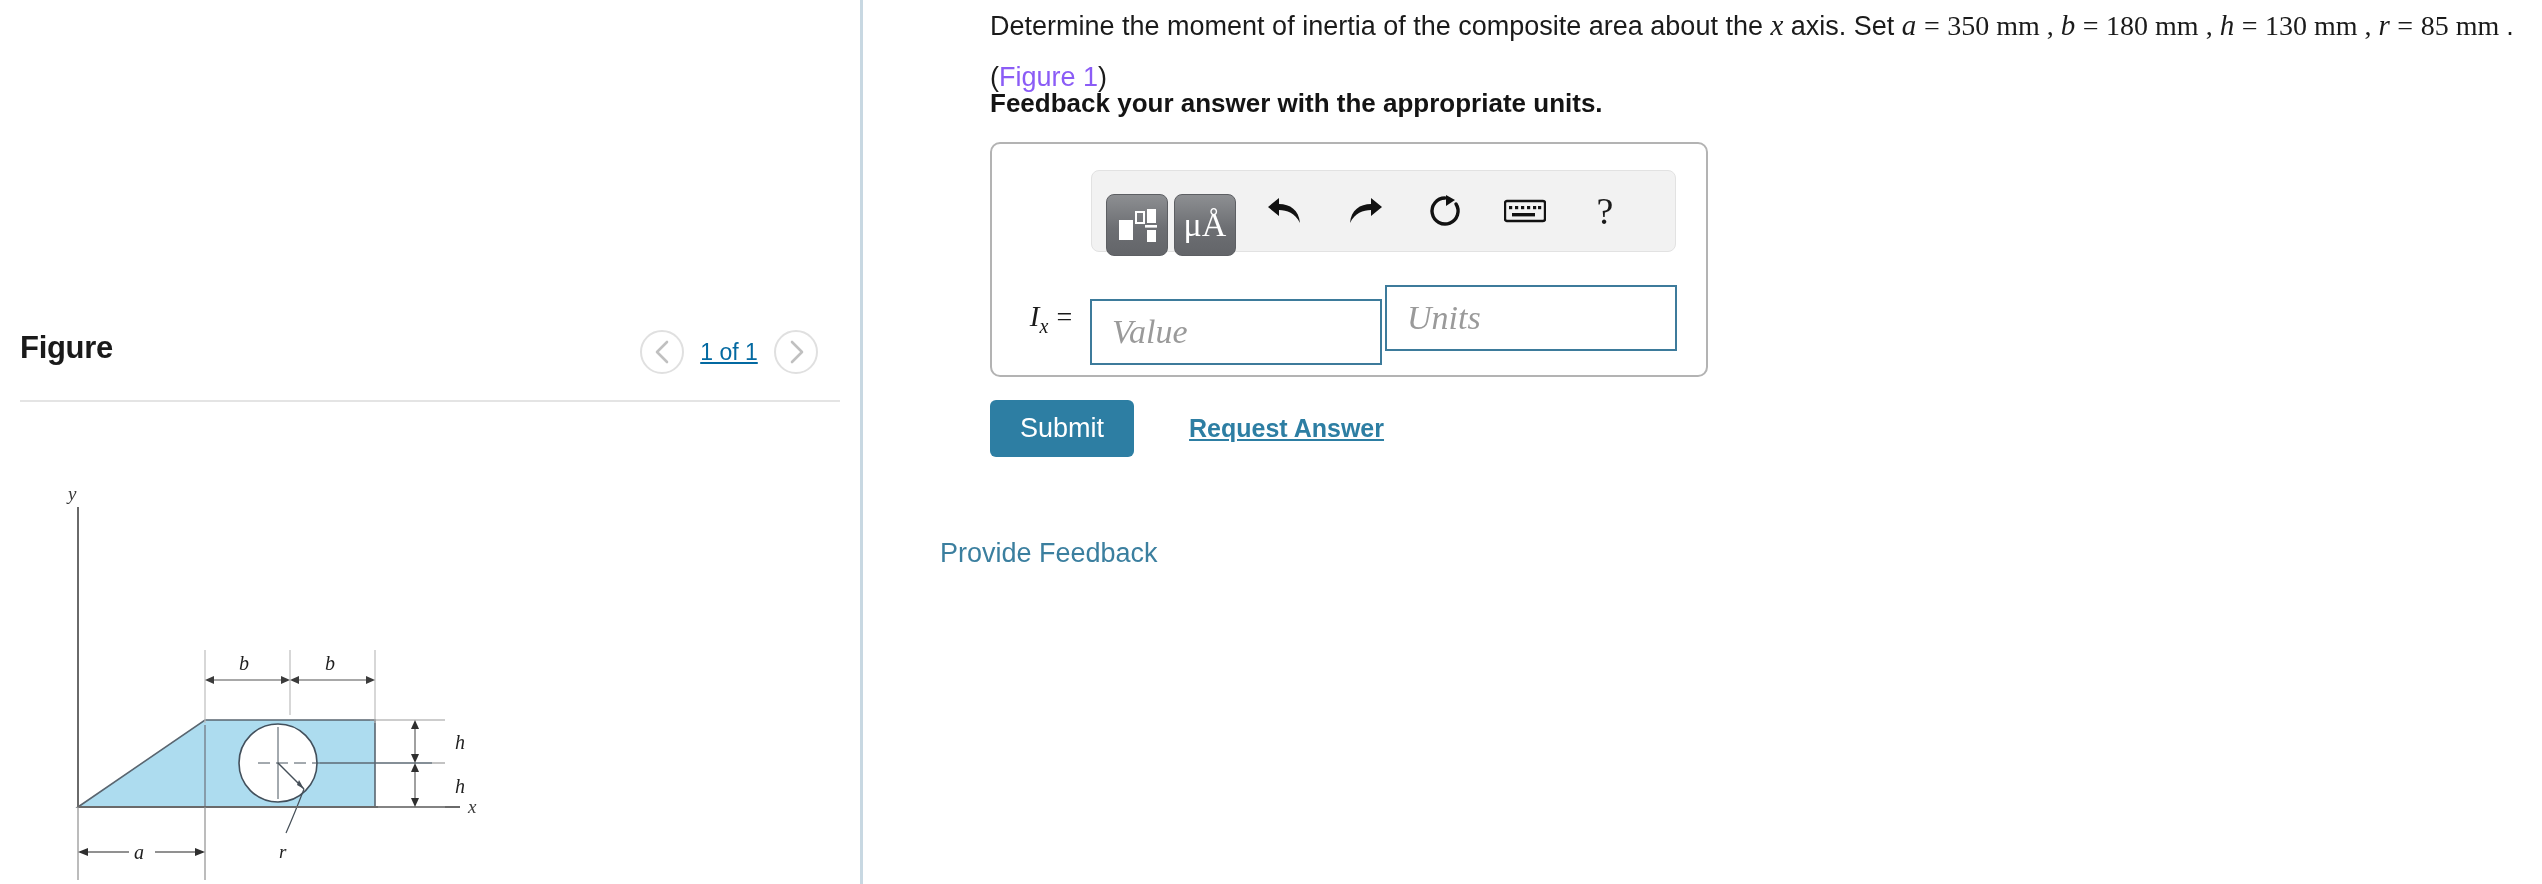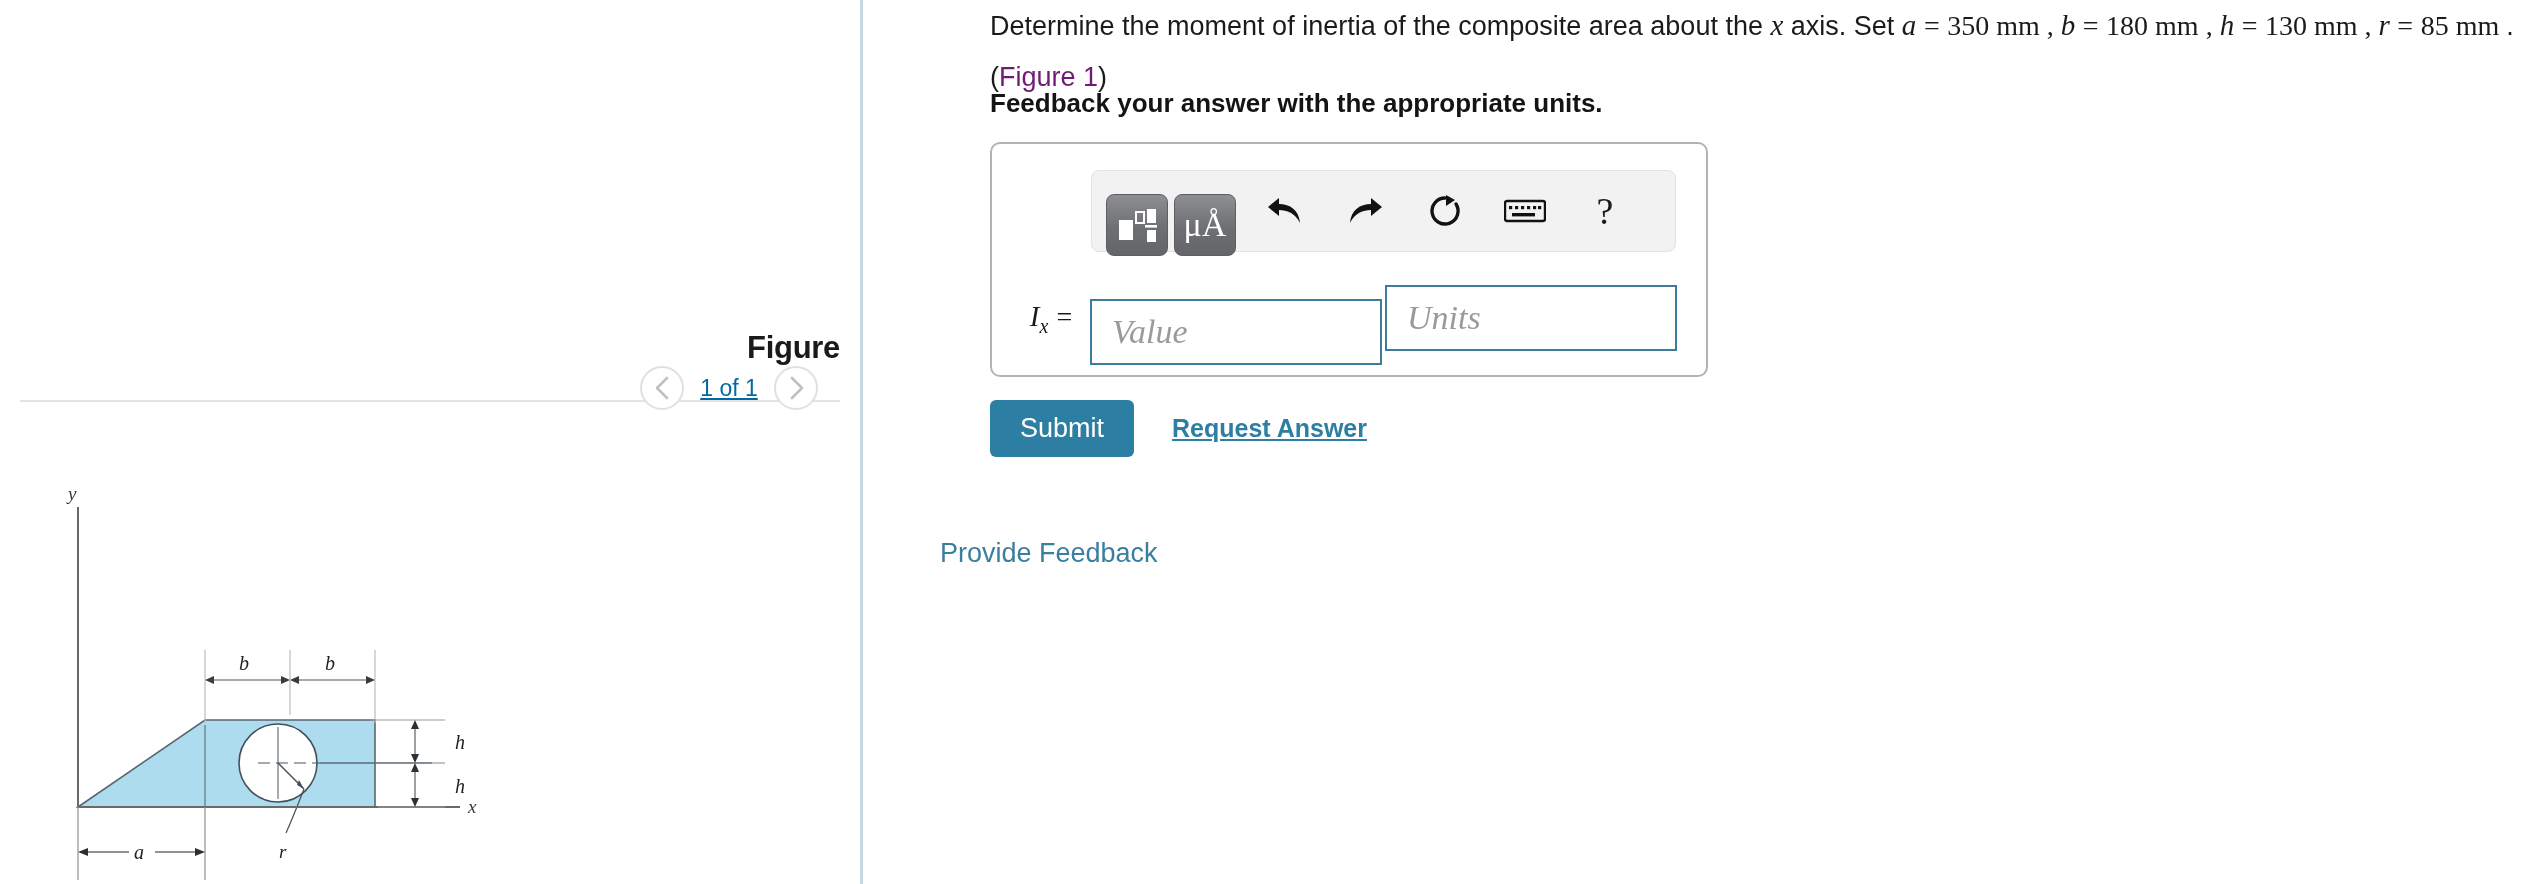--- a/index.html
+++ b/index.html
@@ -21,24 +21,23 @@
     position: absolute;
     left: 0; top: 0;
     width: 860px; height: 884px;
     background: #fff;
   }
   .figure-header {
     position: absolute;
     left: 20px; top: 330px;
     width: 820px; height: 72px;
     display: flex;
-    align-items: flex-end;
+    align-items: flex-start;
     justify-content: space-between;
     border-bottom: 2px solid #e4e4e4;
-    flex-direction: column;
   }
   .figure-title {
     font-size: 31px;
     font-weight: bold;
     color: #1a1a1a;
     letter-spacing: -0.3px;
   }
   .figure-nav {
     display: flex;
     align-items: center;
@@ -95,21 +94,21 @@
   .mathv {
     font-family: "Liberation Serif", serif;
     font-style: italic;
     font-size: 29px;
   }
   .mathn {
     font-family: "Liberation Serif", serif;
     font-size: 28px;
   }
   .link {
-    color: #701a75;
+    color: #8b5cf6;
     text-decoration: none;
     cursor: pointer;
   }
 
   .express-line {
     position: absolute;
     left: 0; top: 88px;
     font-size: 26px;
     font-weight: bold;
     color: #141414;
@@ -213,21 +212,21 @@
     background: #2d7ea3;
     color: #fff;
     border: none;
     border-radius: 6px;
     font-size: 27px;
     font-family: "Liberation Sans", sans-serif;
     padding: 13px 30px;
     cursor: pointer;
   }
   .request-answer {
-    margin-left: 38px;
+    margin-left: 55px;
     font-size: 25px;
     font-weight: bold;
     color: #2d7ea3;
     text-decoration: underline;
     cursor: pointer;
   }
   .provide-feedback {
     position: absolute;
     left: -50px; top: 538px;
     font-size: 27px;

